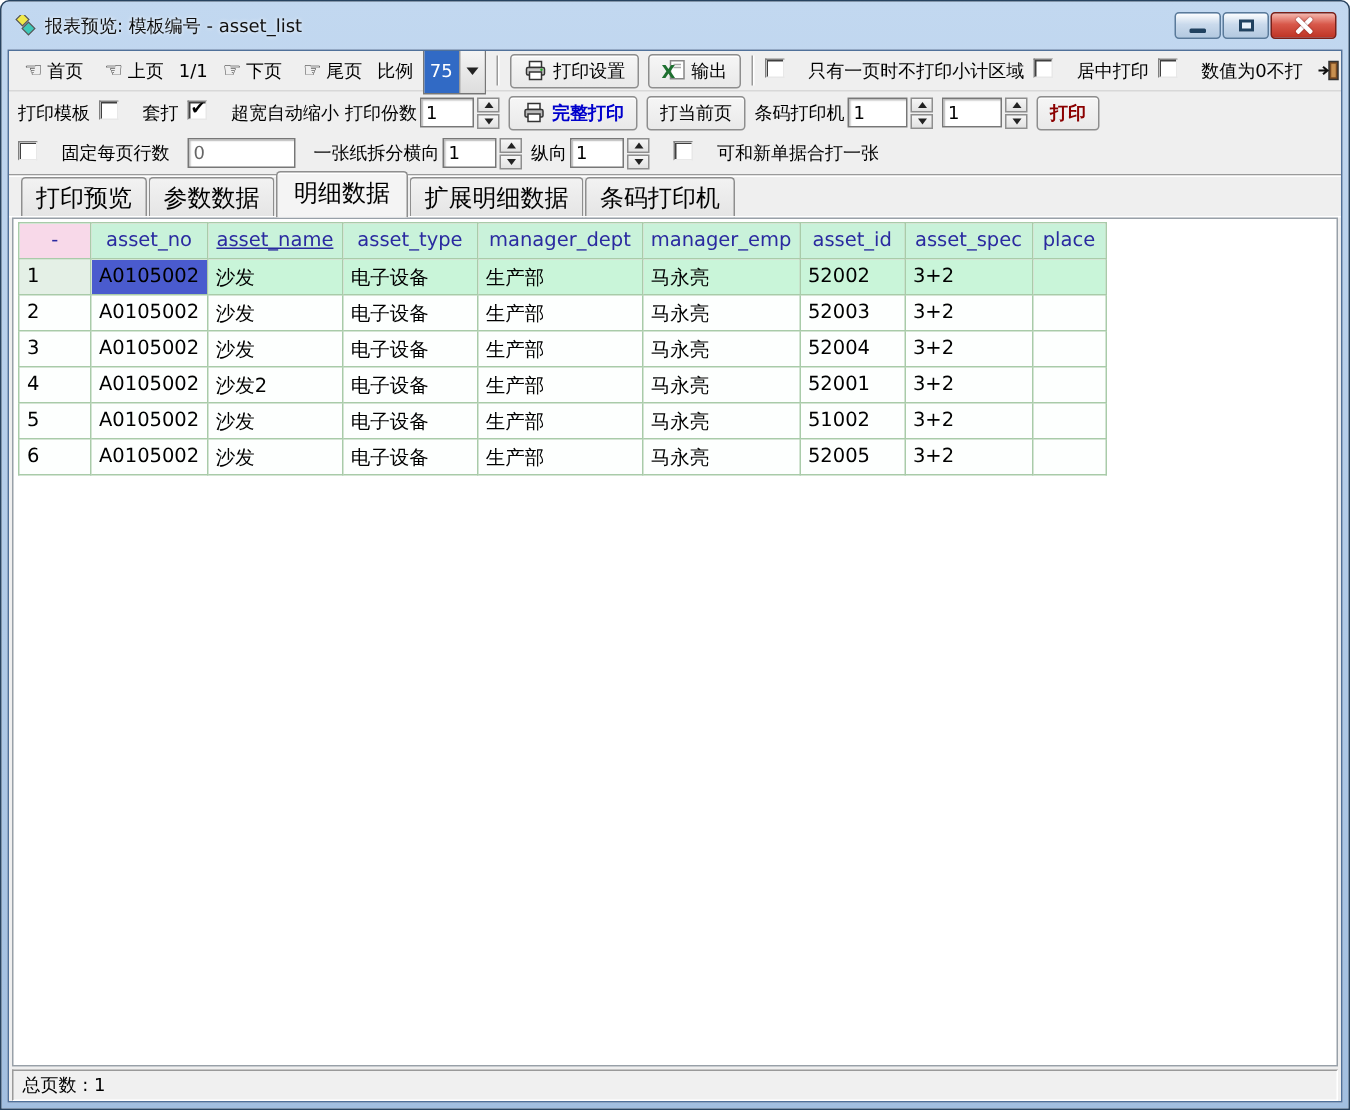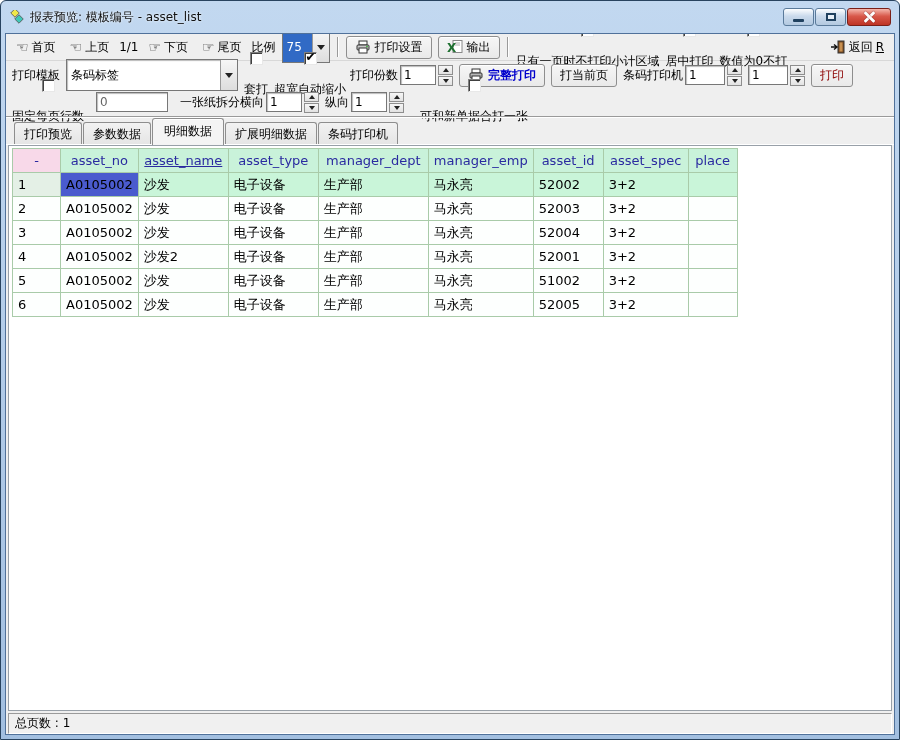--- a/index.html
+++ b/index.html
@@ -48,31 +48,31 @@
   .hand-icon { font-size:14px; line-height:12px; color:#222; }
 
   .btn3d {
     display:inline-flex; align-items:center; gap:4px; padding:2px 8px; cursor:pointer;
     font-size:12px; color:#000;
     background:linear-gradient(#F6F6F6,#E9E9E9);
     border:1px solid #8E8E8E; border-radius:3px;
     box-shadow:inset 0 1px 0 #fff;
   }
   .btn-blue-text  { color:var(--full-print-text,#0000CC); font-weight:bold; }
-  .btn-red-text   { color:var(--print-text,#8B0000); font-weight:normal;text-align:right; }
+  .btn-red-text   { color:var(--print-text,#8B0000); font-weight:bold;text-align:right; }
 
   .combo { display:inline-flex; align-items:stretch; background:#fff; border:1px solid #777; box-shadow:inset 1px 1px 1px #BBB; height:32px; cursor:pointer; }
   .combo .val { padding:2px 4px; flex:1; font-size:12px; display:flex; align-items:center; }
   .combo .val.hl { background:var(--scale-highlight-bg,#316AC5); color:#fff; }
   .combo .drop { width:17px; background:linear-gradient(#F6F6F6,#DDD); border-left:1px solid #999; display:flex; align-items:center; justify-content:center; }
   .tri-down-s { width:0;height:0;border-left:4px solid transparent;border-right:4px solid transparent;border-top:5px solid #222; }
   .tri-up-s   { width:0;height:0;border-left:3px solid transparent;border-right:3px solid transparent;border-bottom:4px solid #222; }
   .tri-dn-xs  { width:0;height:0;border-left:3px solid transparent;border-right:3px solid transparent;border-top:4px solid #222; }
 
-  .chk-wrap { display:inline-flex; align-items:center; gap:16px; cursor:pointer;flex-direction:column; }
+  .chk-wrap { display:inline-flex; align-items:flex-start; gap:16px; cursor:pointer; }
   .checkbox {
     width:13px; height:13px; background:#fff; flex:none;
     border:1px solid; border-color:#808080 #E8E8E8 #E8E8E8 #808080;
     box-shadow:inset 1px 1px 0 #404040, inset -1px -1px 0 #fff;
     position:relative;
   }
   .checkbox.checked:after { content:"✔"; position:absolute; left:1px; top:-3px; font-size:12px; color:#000; }
 
   .txt-input {
     height:20px; border:1px solid #777; box-shadow:inset 1px 1px 1px #BBB;
@@ -91,21 +91,21 @@
   .push-right { margin-left:auto; }
   .lbl { font-size:12px; }
 
   
   .icon-16 { width:16px; height:14px; display:inline-block; flex:none; }
 
   
   .tabstrip { height:27px; display:flex; align-items:flex-end; padding:3px 8px 0; position:relative; }
   .tabstrip:after { content:""; position:absolute; left:0; right:0; bottom:0; height:1px; background:#fff; }
   .tab {
-    padding:3px 9px 3px; margin-right:1px; cursor:pointer; font-size:12px;
+    padding:3px 9px 3px; margin-right:1px; cursor:pointer; font-size:16px;
     border:1px solid #8E8E8E; border-bottom:none; border-radius:3px 3px 0 0;
     background:linear-gradient(#F2F2F2,#E4E4E4); position:relative; top:1px; color:#000;
   }
   .tab.active {
     padding:4px 11px 5px; background:#F4F4F4; top:0; z-index:3;
     box-shadow:inset 0 1px 0 #fff;
   }
 
   
   .content { flex:1; margin:0 2px; background:#fff; border:1px solid #98A0A8; overflow:hidden; position:relative; }
@@ -227,26 +227,20 @@
               <path d="M1 7 h5 M4 4.5 L7 7 L4 9.5" stroke="#111" stroke-width="1.4" fill="none"></path>
             </svg>
         </span>
         <span>返回</span>
           <u>R</u>
       </span>
     </div>
 
     <div class="toolbar tb2">
       <span class="lbl">打印模板</span>
-      <span class="combo" style="width:172px">
-        <span class="val">条码标签</span>
-        <span class="drop">
-            <span class="tri-down-s"></span>
-          </span>
-      </span>
       <span class="chk-wrap">
         <span class="checkbox"></span>
         <span class="lbl">套打</span>
       </span>
       <span class="chk-wrap">
         <span class="checkbox checked"></span>
         <span class="lbl">超宽自动缩小</span>
       </span>
       <span class="lbl" style="margin-left:-2px">打印份数</span>
       <span class="spinedit" style="margin-left:-4px">

